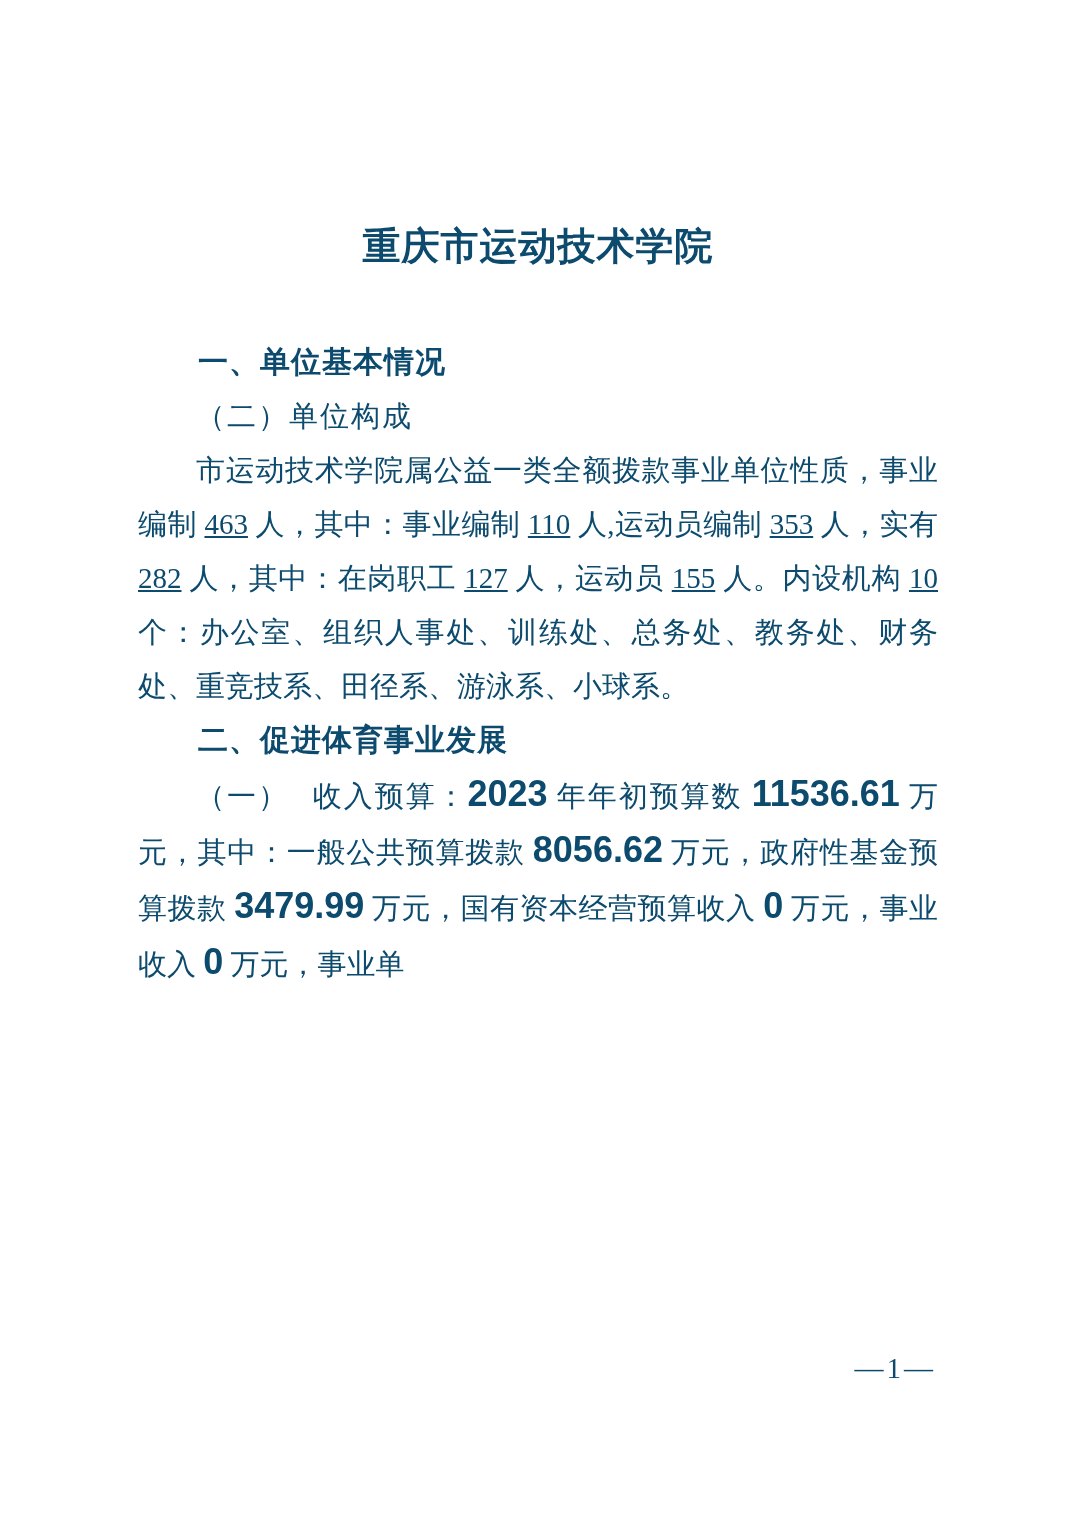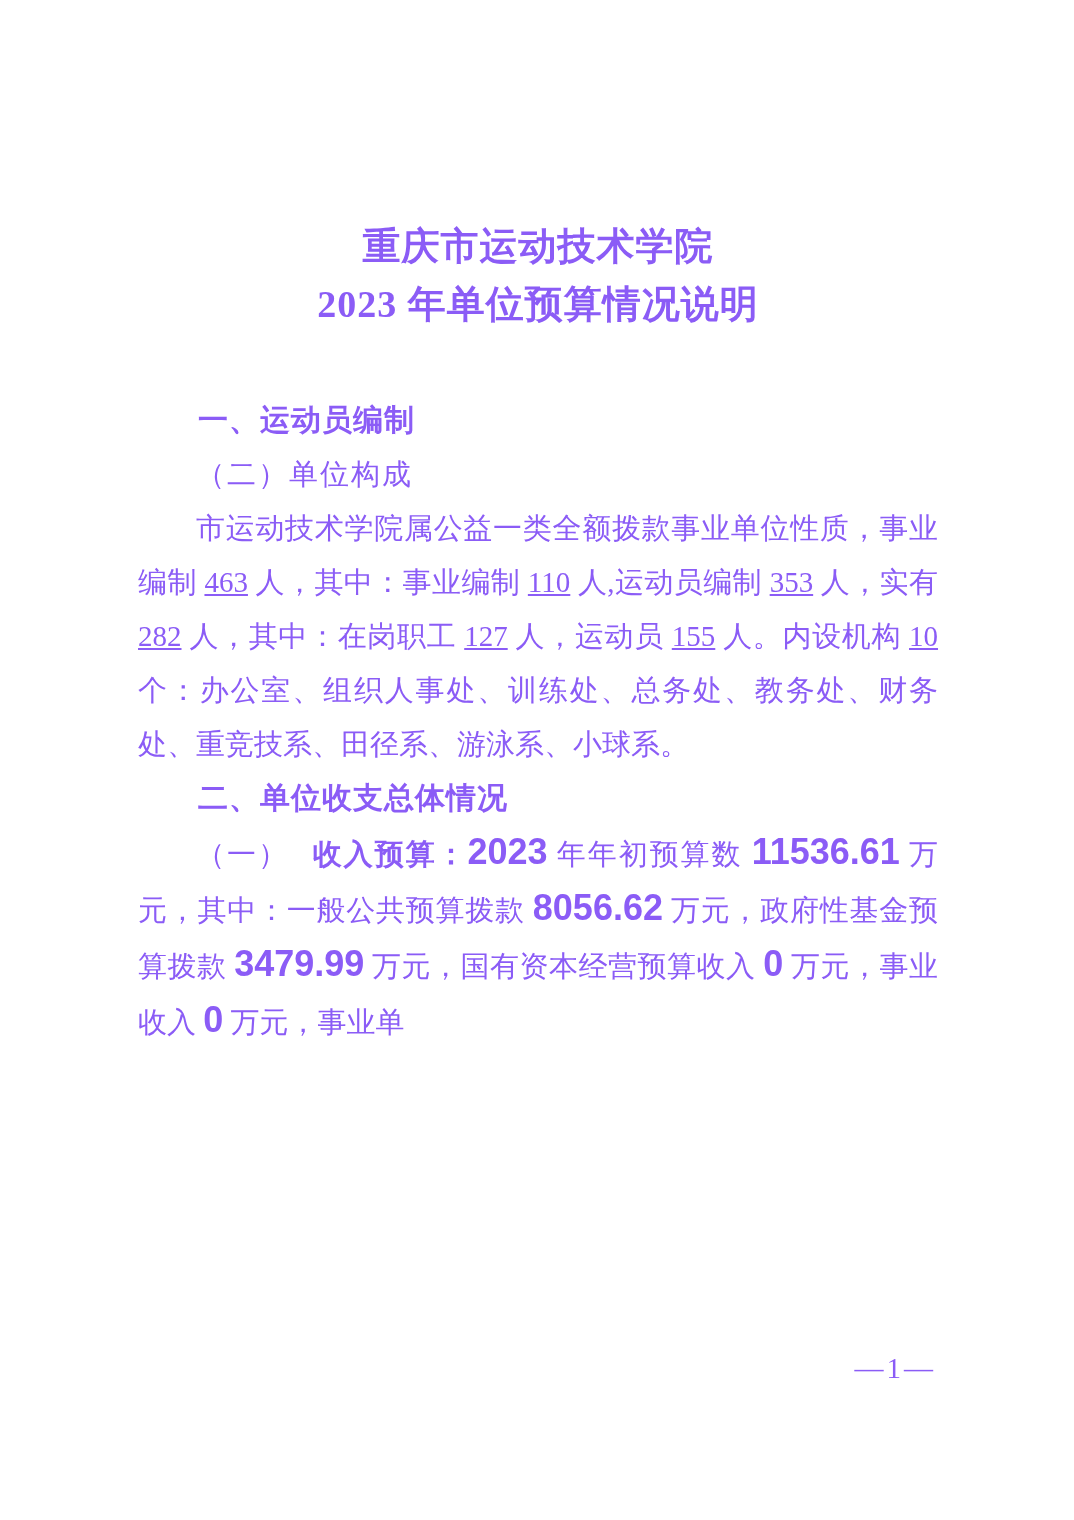--- a/index.html
+++ b/index.html
@@ -6,21 +6,21 @@
     margin: 0;
     padding: 0;
     background: #e8e8e8;
   }
   .page {
     position: relative;
     width: 1074px;
     height: 1520px;
     margin: 0 auto;
     background: #ffffff;
-    color: #8b5cf6;
+    color: #0c4a6e;
     overflow: hidden;
     font-family: "Liberation Serif", "DejaVu Serif", serif;
   }
   .content {
     box-sizing: border-box;
     padding: 192px 136px 0 138px;
   }
   .doc-title {
     text-align: center;
     font-family: "Liberation Serif", "DejaVu Serif", serif;
@@ -42,21 +42,21 @@
   .block.heading {
     font-family: "Liberation Sans", "DejaVu Sans", sans-serif;
     font-weight: 700;
     font-size: 30px;
     letter-spacing: 1px;
   }
   .block.sub {
     letter-spacing: 2px;
   }
   .run-bold {
-    font-weight: 700;
+    font-weight: 400;
     padding-left: 24px;
   }
   .run-num {
     font-family: "Liberation Serif", "DejaVu Serif", serif;
     text-decoration: underline;
   }
   .run-numb {
     font-family: "Liberation Sans", "DejaVu Sans", sans-serif;
     font-weight: 700;
     font-size: 36px;
@@ -70,24 +70,23 @@
     font-family: "Liberation Serif", "DejaVu Serif", serif;
   }
 </style>
 </head>
 <body>
 
 <div class="page">
   <div class="content">
     <h1 class="doc-title">
       <div>重庆市运动技术学院</div>
-      <div>2023 年单位预算情况说明</div>
     </h1>
     <div class="blocks">
-        <p class="block heading">一、运动员编制</p>
+        <p class="block heading">一、单位基本情况</p>
         <p class="block sub">（二）单位构成</p>
         <p class="block para"><span>市运动技术学院属公益一类全额拨款事业单位性质，事业编制 </span><span class="run-num">463</span><span> 人，其中：事业编制 </span><span class="run-num">110</span><span> 人,运动员编制 </span><span class="run-num">353</span><span> 人，实有 </span><span class="run-num">282</span><span> 人，其中：在岗职工 </span><span class="run-num">127</span><span> 人，运动员 </span><span class="run-num">155</span><span> 人。内设机构 </span><span class="run-num">10</span><span> 个：办公室、组织人事处、训练处、总务处、教务处、财务处、重竞技系、田径系、游泳系、小球系。</span></p>
-        <p class="block heading">二、单位收支总体情况</p>
+        <p class="block heading">二、促进体育事业发展</p>
         <p class="block para"><span>（一）</span><span class="run-bold">收入预算：</span><span class="run-numb">2023</span><span> 年年初预算数 </span><span class="run-numb">11536.61</span><span> 万元，其中：一般公共预算拨款 </span><span class="run-numb">8056.62</span><span> 万元，政府性基金预算拨款 </span><span class="run-numb">3479.99</span><span> 万元，国有资本经营预算收入 </span><span class="run-numb">0</span><span> 万元，事业收入 </span><span class="run-numb">0</span><span> 万元，事业单</span></p>
       </div>
   </div>
   <div class="page-number">—1—</div>
 </div>
 
 </body></html>

